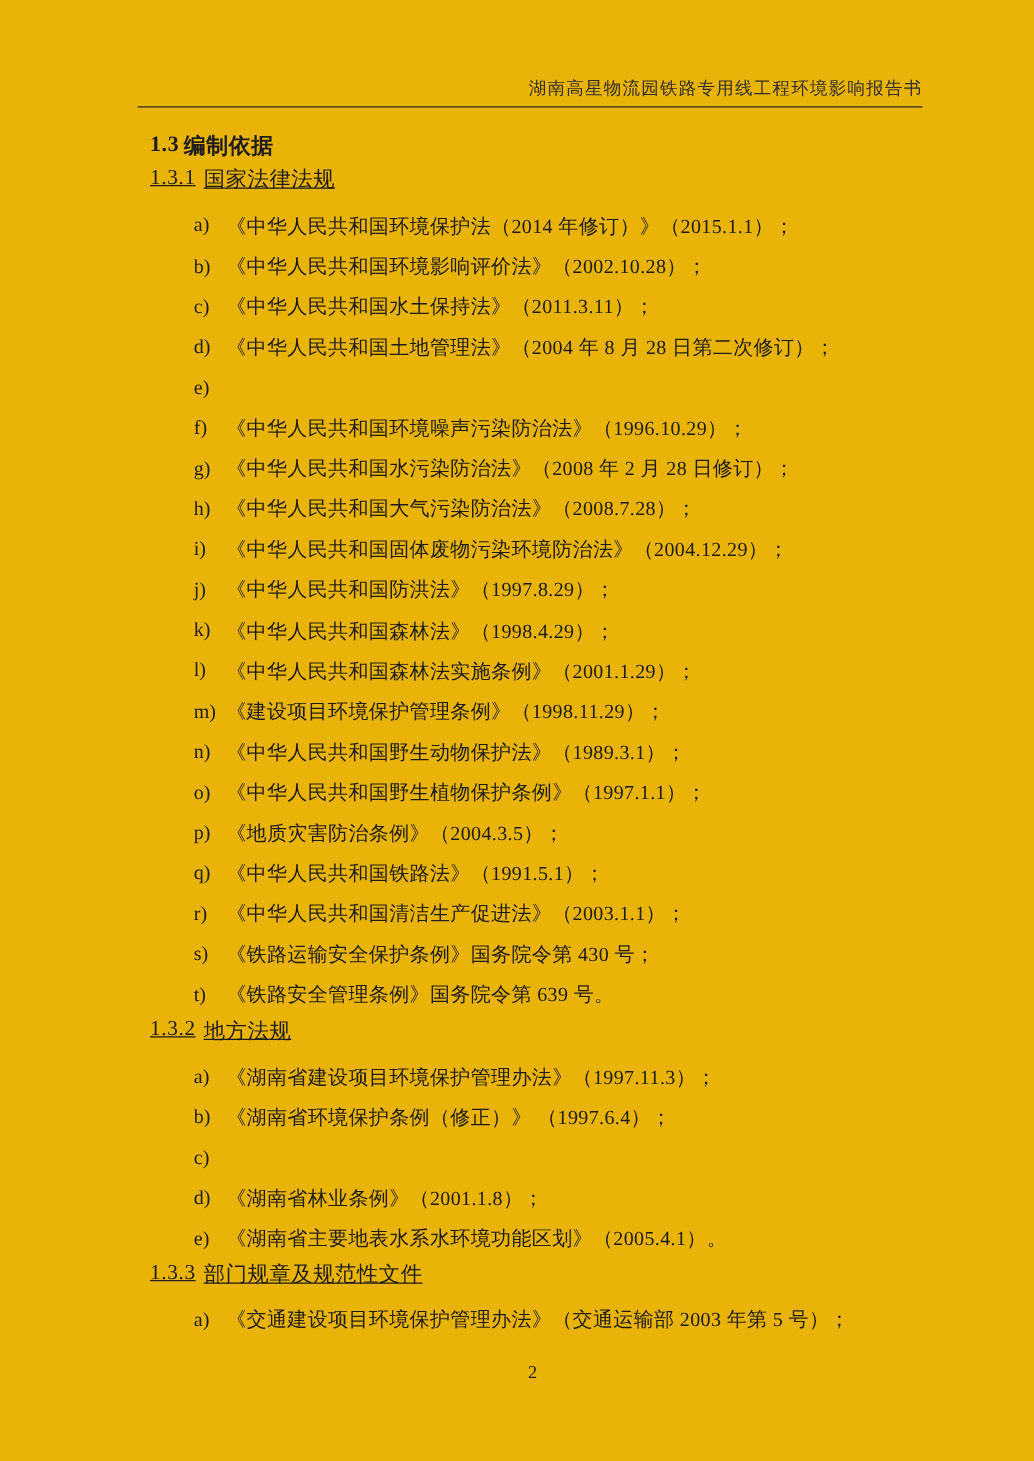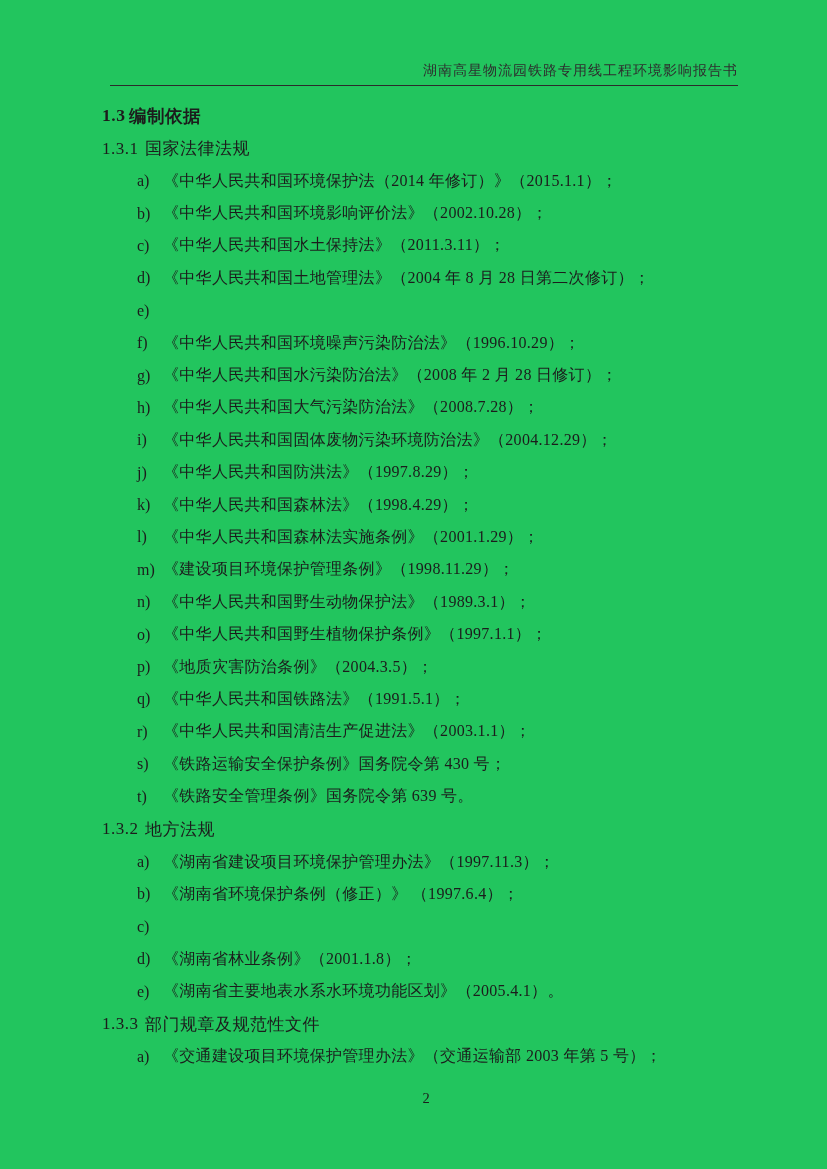--- a/index.html
+++ b/index.html
@@ -4,21 +4,21 @@
 <style>
   html, body {
     margin: 0;
     padding: 0;
     background: #ffffff;
   }
   .page {
     position: relative;
     width: 827px;
     height: 1169px;
-    background: #22c55e;
+    background: #eab308;
     overflow: hidden;
     font-family: "Liberation Serif", "DejaVu Serif", serif;
     color: #1c1c1c;
   }
   
   .page-header {
     position: absolute;
     left: 110px;
     top: 62px;
     width: 628px;
@@ -28,44 +28,44 @@
     text-align: right;
     font-size: 14px;
     letter-spacing: 1px;
     color: #2e2e2e;
     padding-bottom: 5px;
     border-bottom: 1.5px solid #2b2b2b;
   }
   
   .doc-body {
     position: absolute;
-    left: 102px;
+    left: 120px;
     top: 99px;
     width: 632px;
   }
   .h1row {
     height: 33px;
     display: flex;
     align-items: center;
     font-size: 17.5px;
     font-weight: bold;
     letter-spacing: 0.5px;
   }
   .h1num {
     display: inline-block;
     width: 27px;
     flex: 0 0 27px;
     font-family: "Liberation Serif", "DejaVu Serif", serif;
   }
   .h2row {
     height: 33px;
     display: flex;
-    align-items: center;
     font-size: 17px;
     letter-spacing: 0.5px;
+    text-decoration: underline;
   }
   .h2num {
     display: inline-block;
     width: 43px;
     flex: 0 0 43px;
   }
   .item {
     height: 32.4px;
     display: flex;
     align-items: center;

